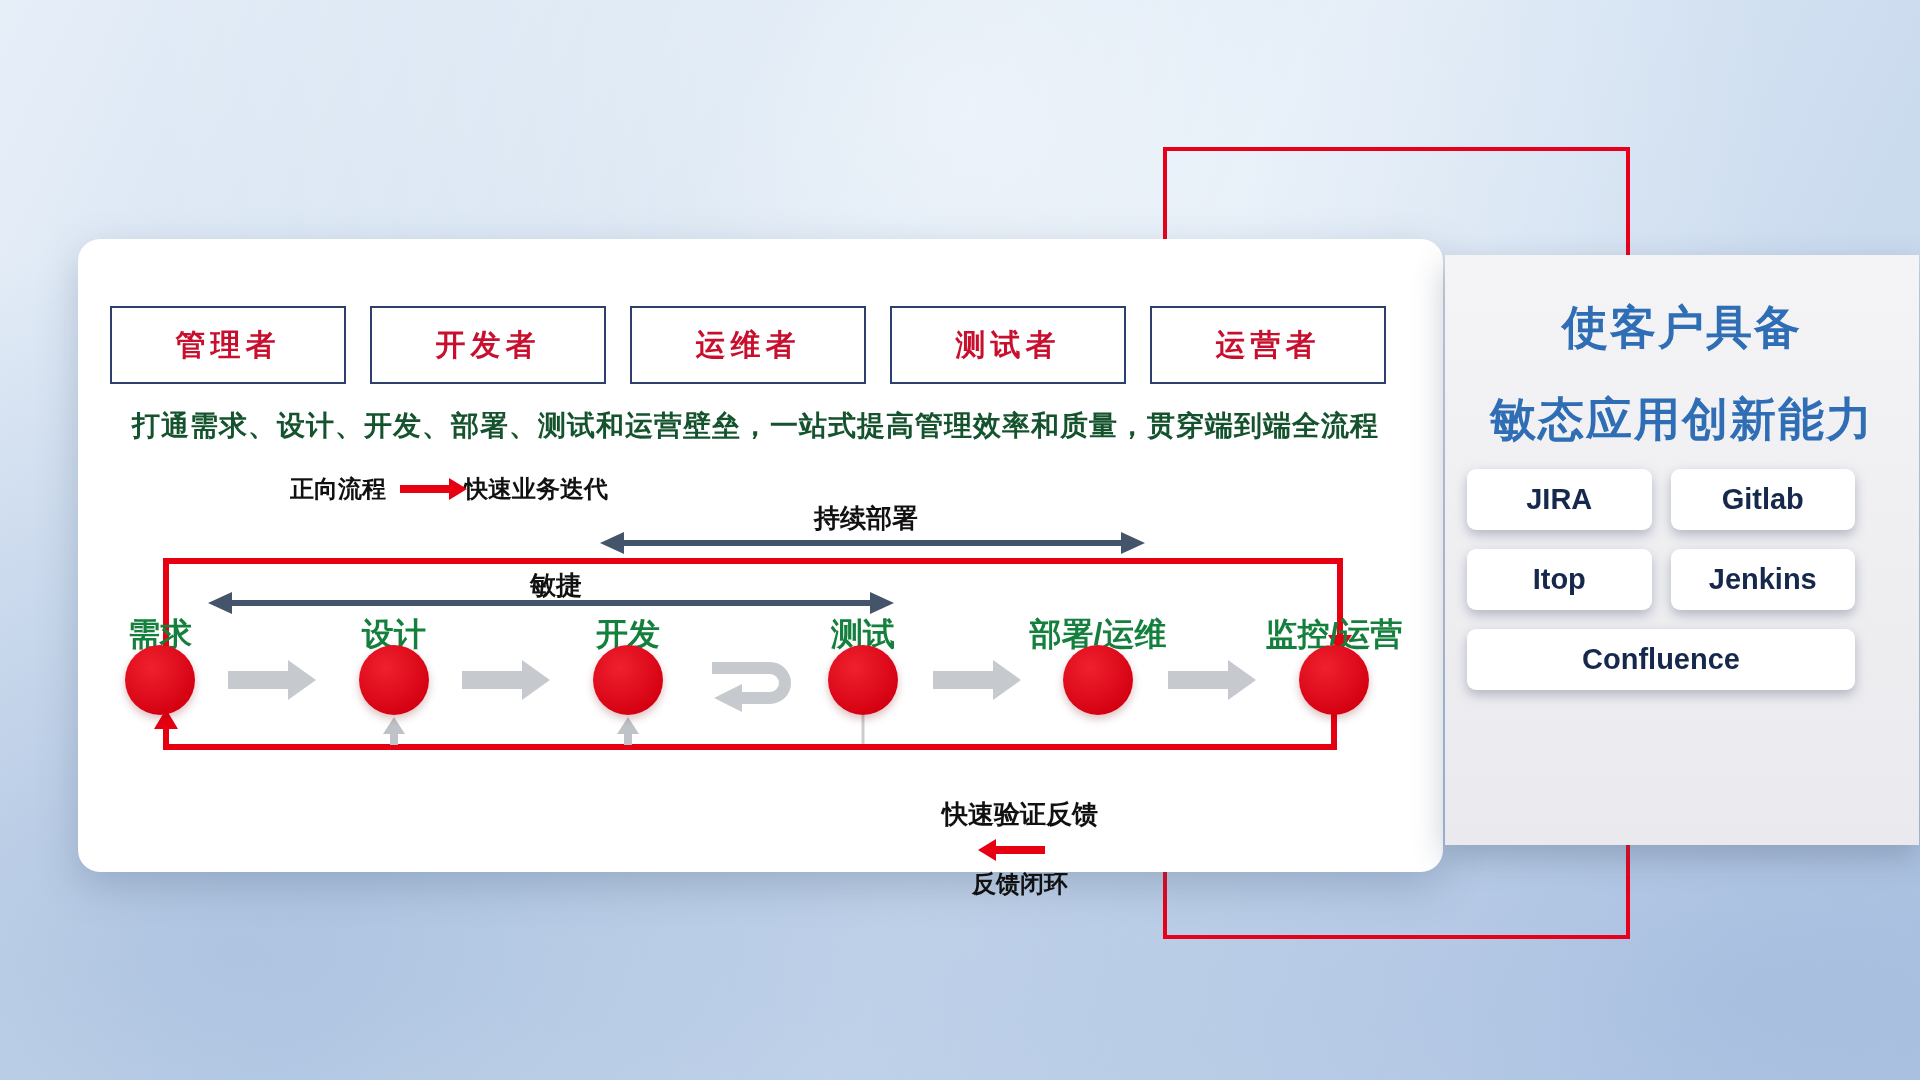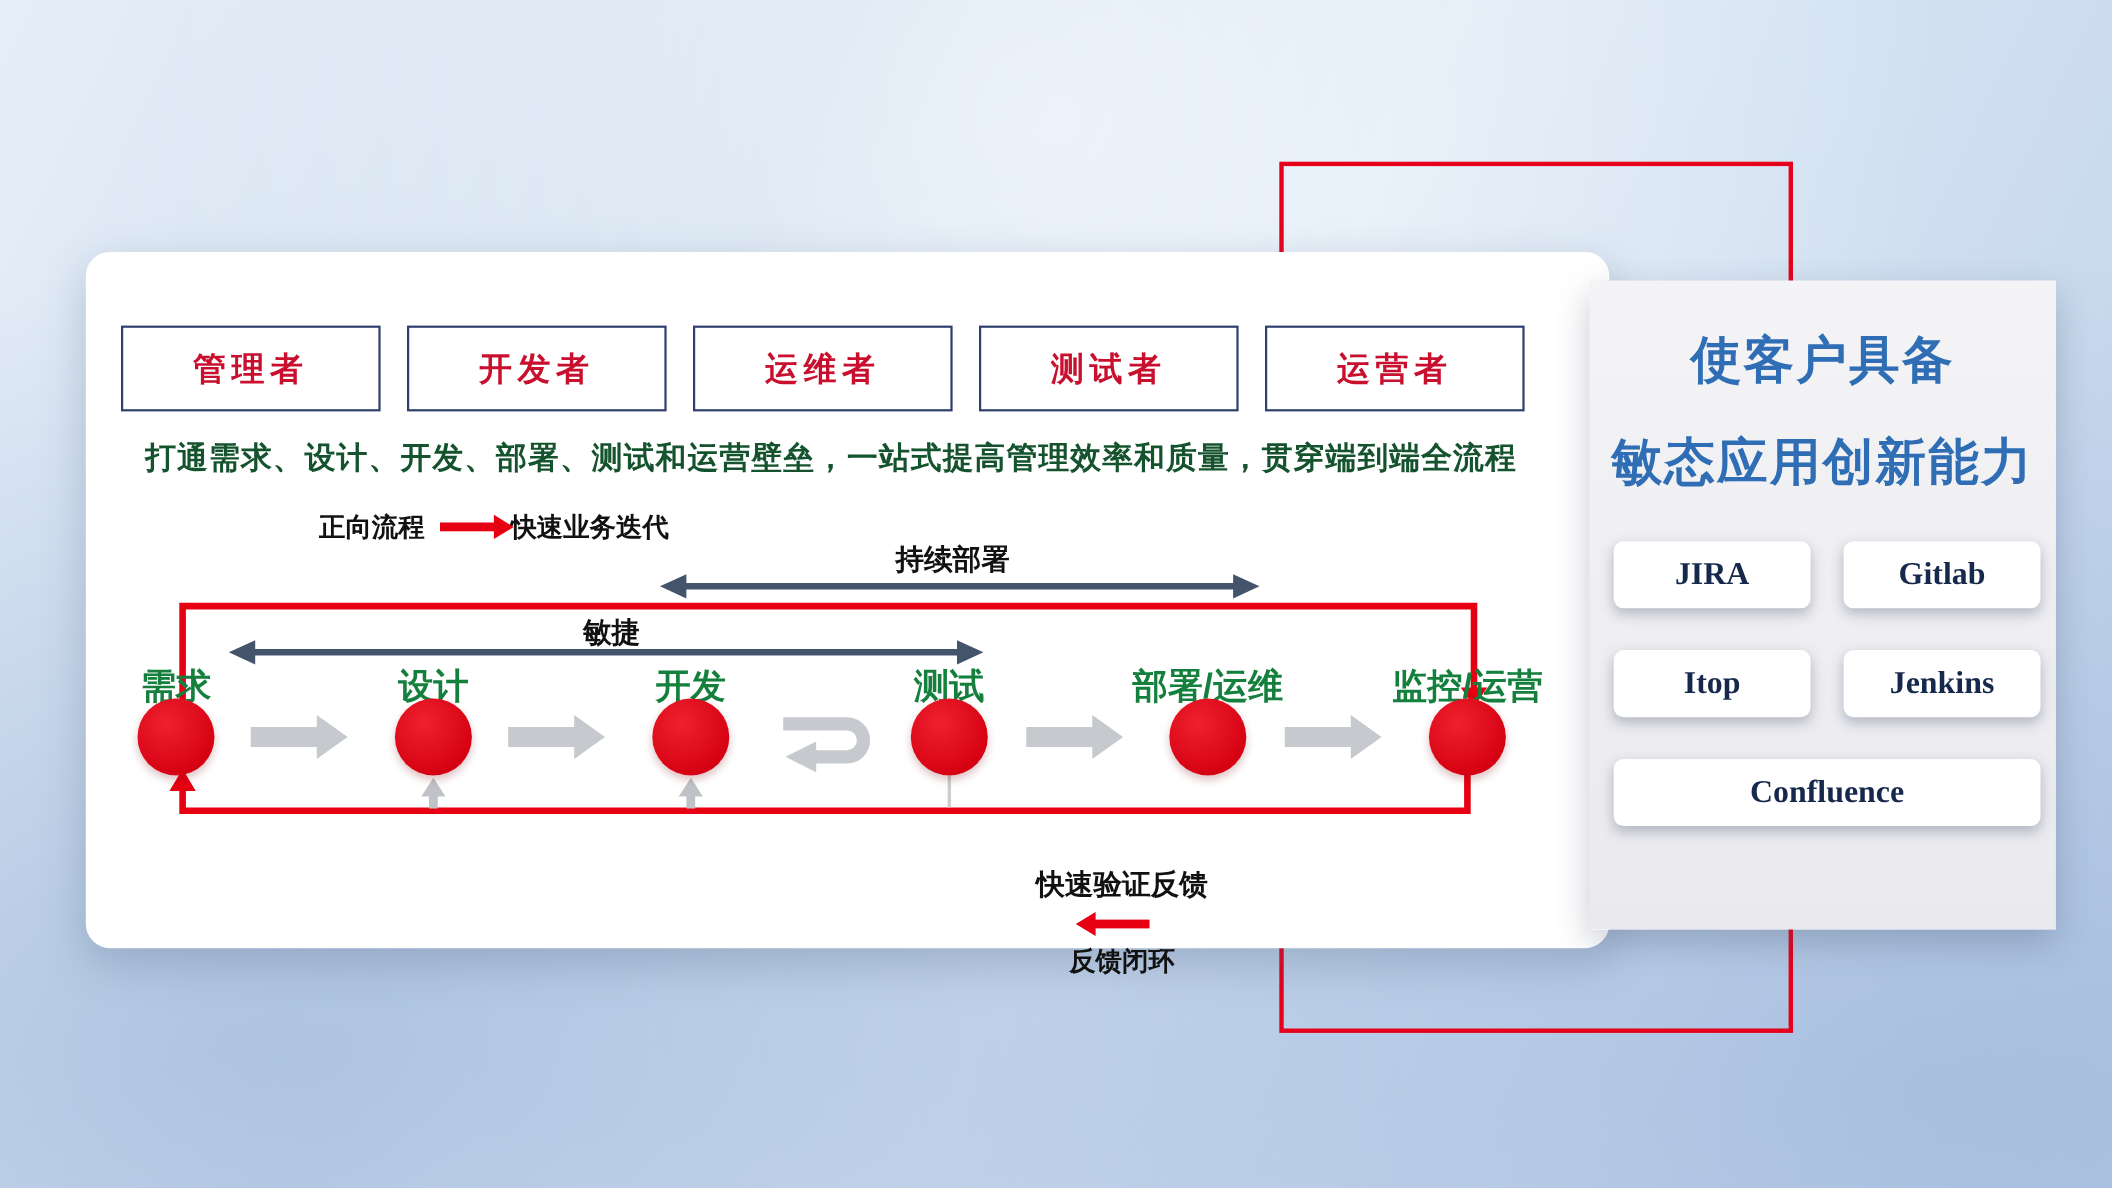--- a/index.html
+++ b/index.html
@@ -9,22 +9,22 @@
       radial-gradient(ellipse at 12% 88%, rgba(130,160,205,.45), transparent 52%),
       radial-gradient(ellipse at 92% 92%, rgba(140,168,212,.5), transparent 55%),
       radial-gradient(ellipse at 50% 10%, rgba(255,255,255,.55), transparent 60%),
       linear-gradient(115deg,#e6eef8 0%,#cfdff0 32%,#dde9f6 55%,#bfd2e9 100%);}
 
   
   .red-frame{position:absolute;left:1163px;top:147px;width:459px;height:784px;
     border:4px solid #e6001b;z-index:1;}
 
   
-  .card{position:absolute;left:78px;top:229px;width:1365px;height:633px;background:#ffffff;
-    border-radius:22px;box-shadow:0 14px 40px rgba(70,90,120,.28);z-index:2;padding-left:20px;}
+  .card{position:absolute;left:78px;top:239px;width:1365px;height:633px;background:#ffffff;
+    border-radius:22px;box-shadow:0 14px 40px rgba(70,90,120,.28);z-index:2;}
 
   
   .roles{position:absolute;left:32px;top:67px;width:1276px;display:flex;gap:24px;}
   .role-box{flex:1;height:74px;border:2px solid #2e3f6e;background:#fff;
     display:flex;align-items:center;justify-content:center;}
   .role-box span{color:#c8102e;font-size:30px;font-weight:bold;letter-spacing:5px;}
 
   .description{position:absolute;left:54px;top:168px;margin:0;width:1290px;
     font-size:28px;font-weight:bold;color:#14532d;letter-spacing:1px;}
 
@@ -47,29 +47,29 @@
   .cd-label{left:788px;top:262px;}
   .agile-label{left:478px;top:329px;}
 
   .stage-label{position:absolute;top:374px;transform:translateX(-50%);
     font-size:32px;color:#15803d;font-weight:600;white-space:nowrap;}
   .stage-circle{position:absolute;top:406px;width:70px;height:70px;border-radius:50%;
     background:radial-gradient(circle at 38% 32%,#f0212f,#d40011 75%);
     box-shadow:0 4px 8px rgba(120,0,10,.25);}
 
   
-  .panel{position:absolute;left:1445px;top:255px;width:424px;height:590px;
+  .panel{position:absolute;left:1445px;top:255px;width:474px;height:590px;
     background:linear-gradient(180deg,#f4f4f6,#eaeaee);
-    box-shadow:0 12px 30px rgba(70,85,110,.32);z-index:3;font-family:Liberation Serif, serif;}
+    box-shadow:0 12px 30px rgba(70,85,110,.32);z-index:3;}
   .panel-title{position:absolute;left:0;width:100%;text-align:center;
     color:#2f6db5;font-weight:bold;font-size:46px;letter-spacing:2px;}
   .panel-title.t1{top:42px;}
   .panel-title.t2{top:134px;}
-  .tools{position:absolute;left:22px;top:237px;width:388px;display:grid;
-    grid-template-columns:1fr 1fr;column-gap:30px;row-gap:38px;}
+  .tools{position:absolute;left:22px;top:214px;width:388px;display:grid;
+    grid-template-columns:1fr 1fr;column-gap:30px;row-gap:38px;gap:19px;}
   .tool{height:61px;background:#fff;border-radius:9px;
     box-shadow:0 5px 12px rgba(90,100,125,.4);
     display:flex;align-items:center;justify-content:center;
     font-weight:bold;font-size:29px;color:#16294c;}
   .tool.wide{grid-column:1 / span 2;}
 </style>
 </head>
 <body>
 
 <div class="stage">

